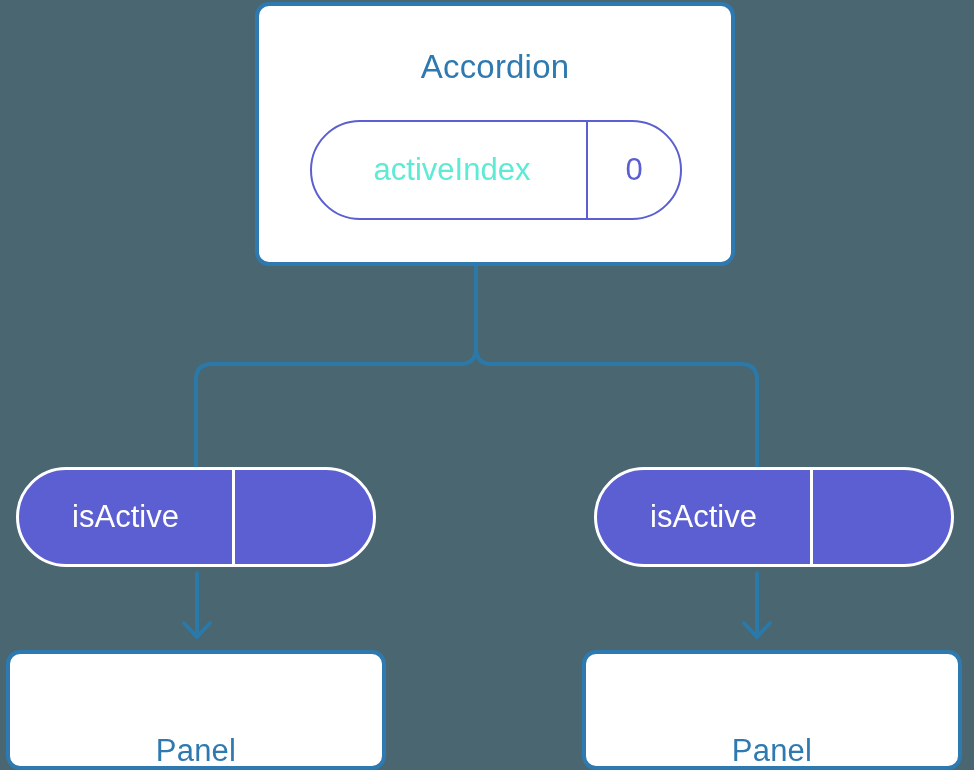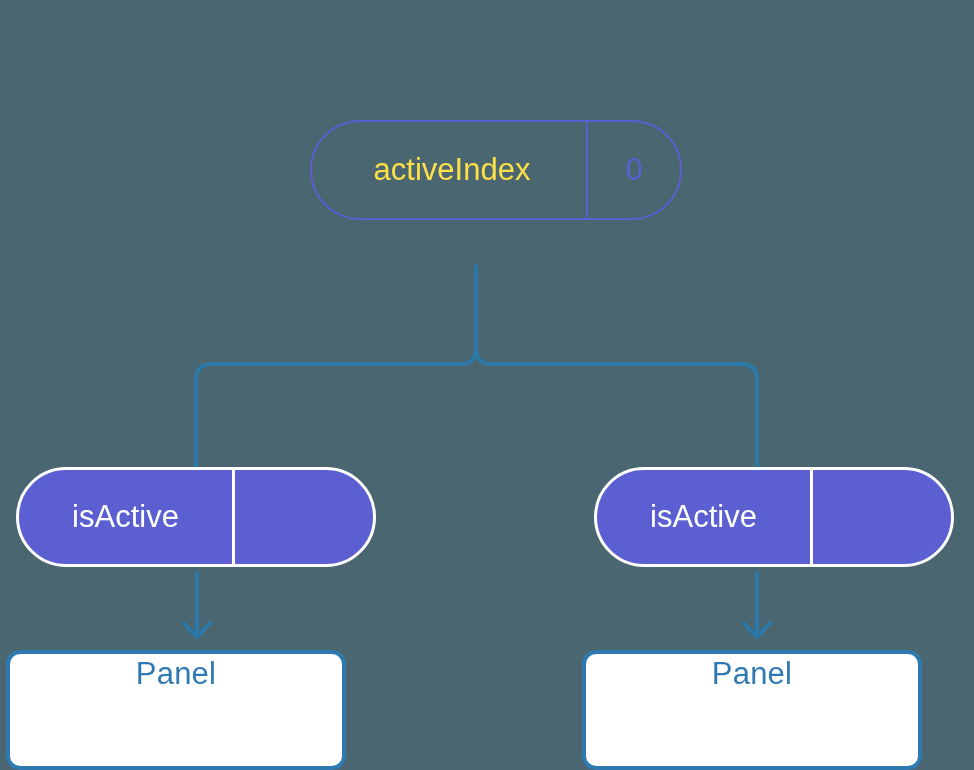--- a/index.html
+++ b/index.html
@@ -43,24 +43,24 @@
   }
   .comp-card.root {
     left: 255px;
     top: 2px;
     width: 480px;
     height: 264px;
     justify-content: flex-start;
     padding-top: 44px;
   }
   .comp-card.leaf {
-    width: 340px;
+    width: 380px;
     height: 120px;
-    justify-content: flex-start;
-    padding-top: 4px;
+    justify-content: flex-end;
+    padding-top: 16px;
   }
   .comp-card.leaf.left  { left: 6px;   top: 650px; }
   .comp-card.leaf.right { left: 582px; top: 650px; }
 
   .comp-title {
     color: #2e7ab0;
     font-size: 31px;
     line-height: 1;
     letter-spacing: 0.2px;
     white-space: nowrap;
@@ -89,21 +89,21 @@
   .pill.outline {
     left: 310px;
     top: 120px;
     width: 372px;
     height: 100px;
     border: 2px solid #5b5fd1;
     background: transparent;
   }
   .pill.outline .pill-key {
     flex: 0 0 276px;
-    color: #fde047;
+    color: #5eead4;
     font-size: 31px;
     border-right: 2px solid #5b5fd1;
     padding-left: 6px;
   }
   .pill.outline .pill-val {
     flex: 1 1 auto;
     color: #5b5fd1;
     font-size: 31px;
   }
 
@@ -142,20 +142,23 @@
 
     <path d="M 476 348 Q 476 364 492 364 L 741 364 Q 757 364 757 380 L 757 467" fill="none" stroke="#2b79a8" stroke-width="4" stroke-linecap="round"></path>
 
     <path d="M 197 573 L 197 637" fill="none" stroke="#2b79a8" stroke-width="4" stroke-linecap="round"></path>
     <path d="M 184 623 L 197 637 L 210 623" fill="none" stroke="#2b79a8" stroke-width="4" stroke-linecap="round" stroke-linejoin="round"></path>
 
     <path d="M 757 573 L 757 637" fill="none" stroke="#2b79a8" stroke-width="4" stroke-linecap="round"></path>
     <path d="M 744 623 L 757 637 L 770 623" fill="none" stroke="#2b79a8" stroke-width="4" stroke-linecap="round" stroke-linejoin="round"></path>
   </svg>
 
+  <div class="comp-card root">
+    <div class="comp-title">Accordion</div>
+  </div>
 
   <div class="pill outline">
     <div class="pill-key">activeIndex</div>
     <div class="pill-val">0</div>
   </div>
 
   <div class="pill filled left">
     <div class="pill-key">isActive</div>
   </div>
 

